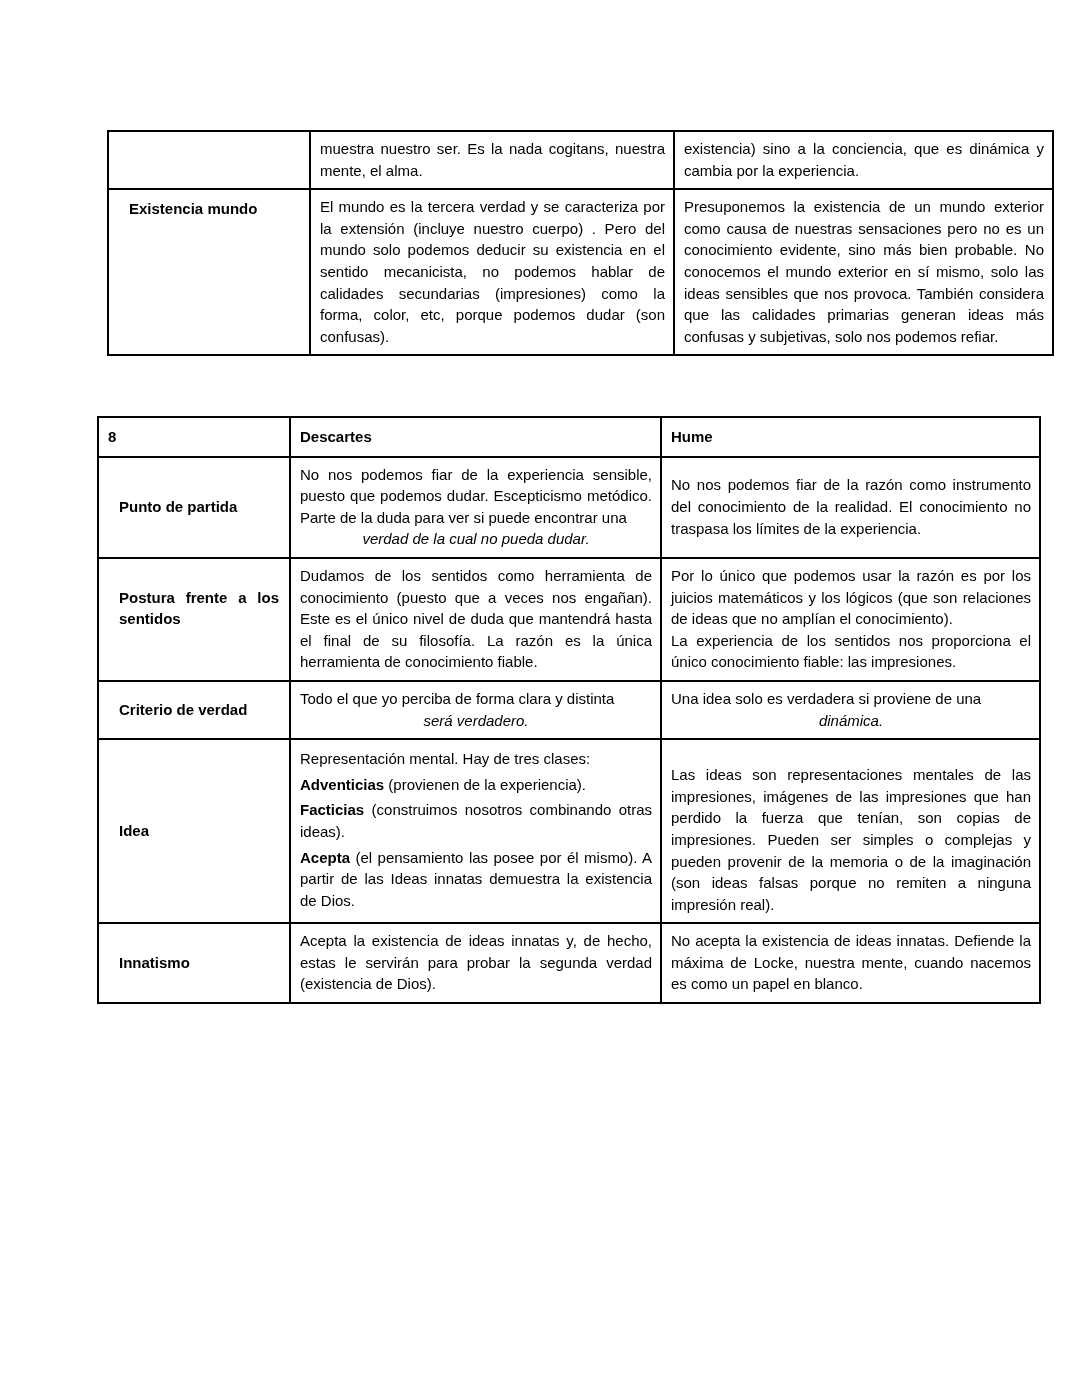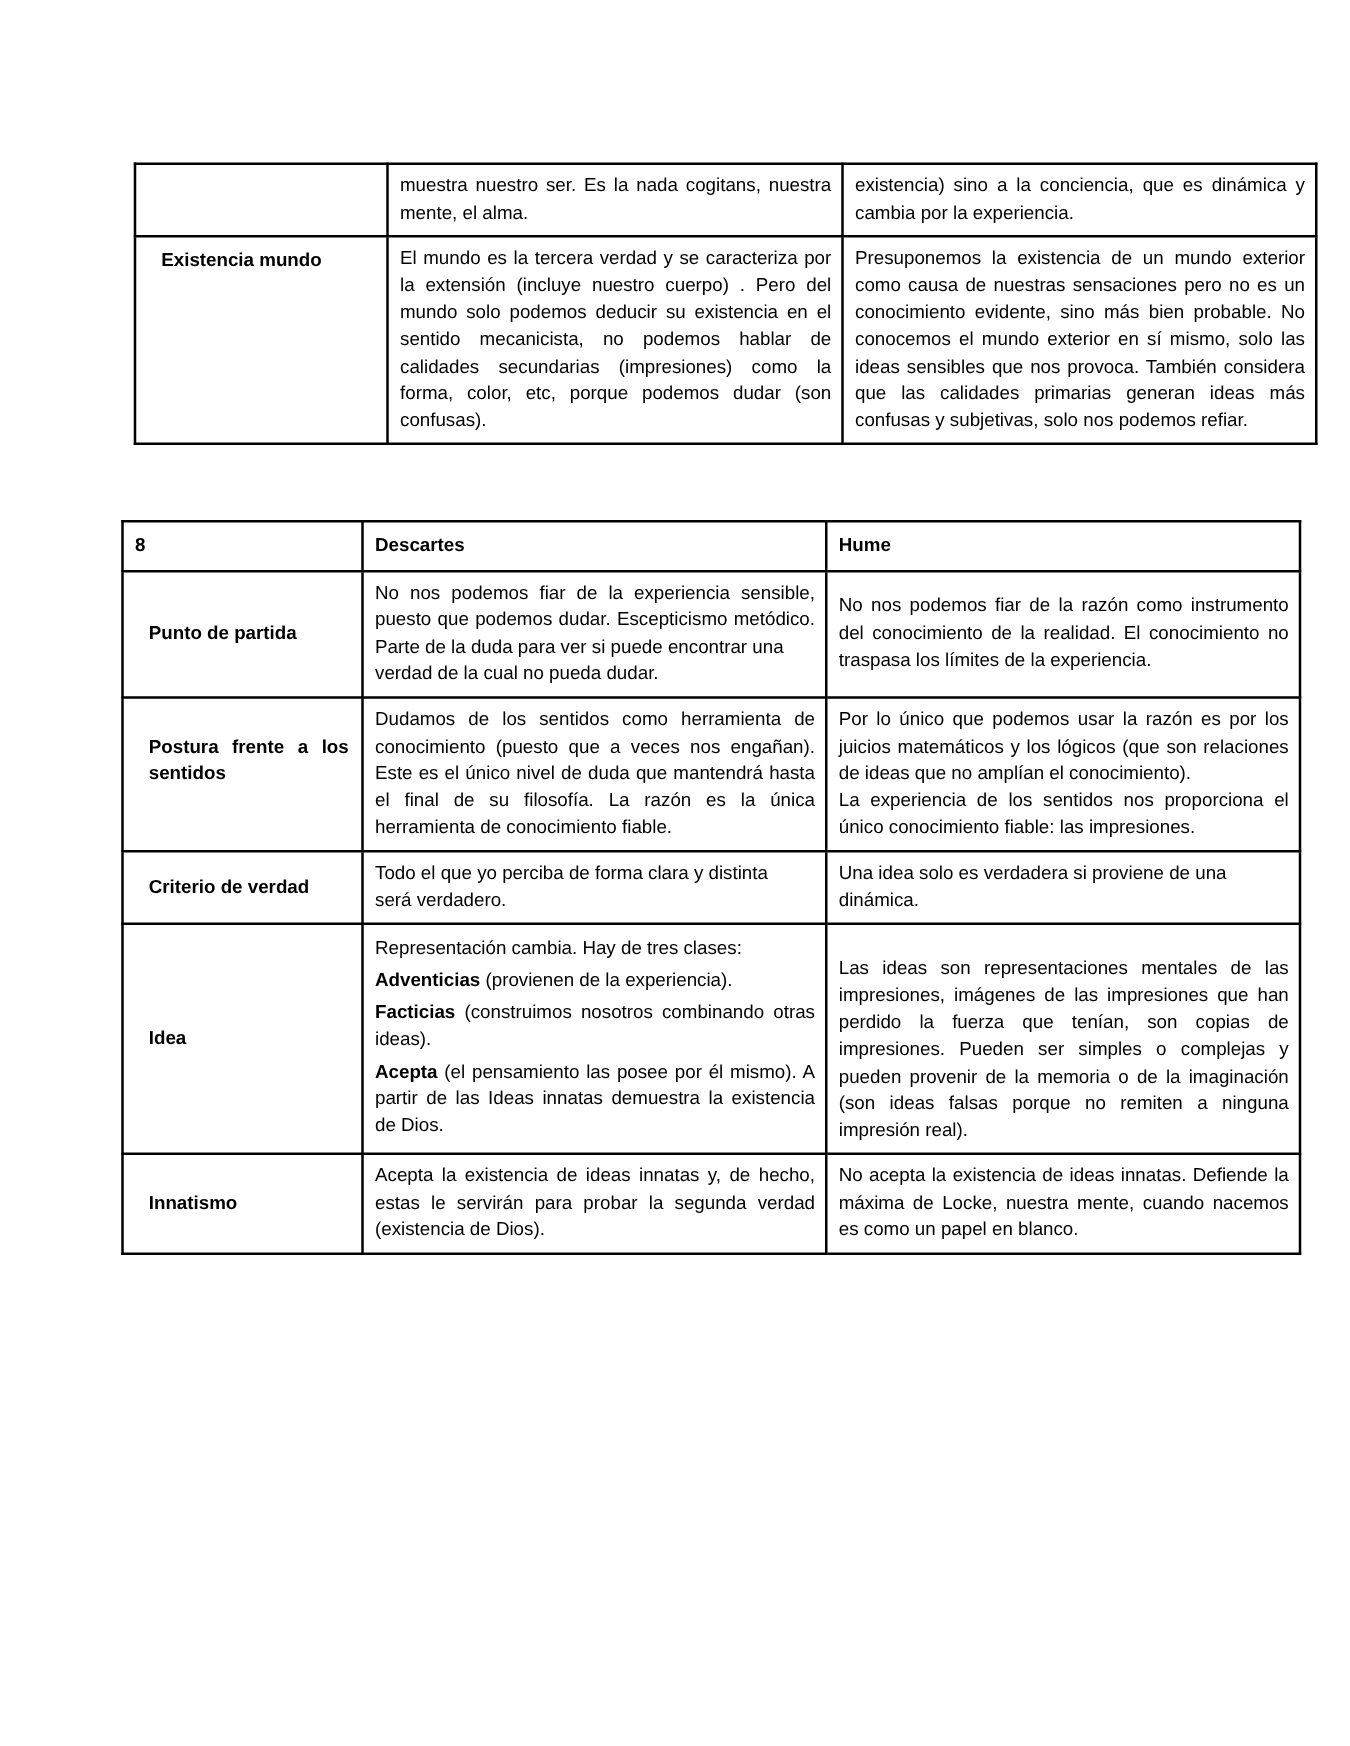--- a/index.html
+++ b/index.html
@@ -96,21 +96,21 @@
   td.empty-cell { }
 
   
   .p {
     margin: 0;
     text-align: justify;
     text-justify: inter-word;
   }
   .p + .p { margin-top: 0; }
   .p.gap { margin-top: 4px; }
-  .p.flush { text-align: left; }
+  .p.flush { text-align: center; font-style: italic; }
   .term { font-weight: bold; }
 
   
   td.vmid { vertical-align: middle; }
 </style>
 </head>
 <body>
 
 <div class="page">
 
@@ -195,21 +195,21 @@
           <p class="p">Una idea solo es verdadera si proviene de una</p>
           <p class="p flush">dinámica.</p>
         </td>
       </tr>
 
       <tr>
         <td class="col-label-2 label-cell single">
           <span class="label-text">Idea</span>
         </td>
         <td class="col-desc-2" style="padding-top:8px;">
-          <p class="p">Representación cambia. Hay de tres clases:</p>
+          <p class="p">Representación mental. Hay de tres clases:</p>
           <p class="p gap">
             <span class="term">Adventicias</span><span> (provienen de la experiencia).</span>
           </p>
           <p class="p gap">
             <span class="term">Facticias</span><span> (construimos nosotros combinando otras ideas).</span>
           </p>
           <p class="p gap">
             <span class="term">Acepta</span><span> (el pensamiento las posee por él mismo). A partir de las Ideas innatas demuestra la existencia de Dios.</span>
           </p>
         </td>

